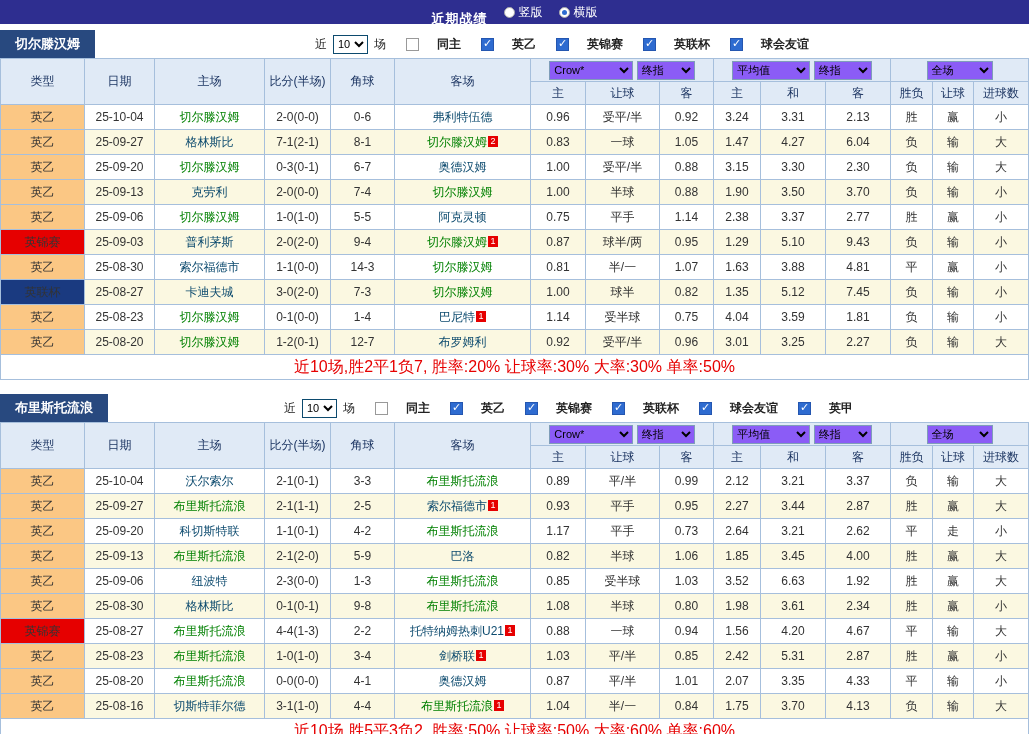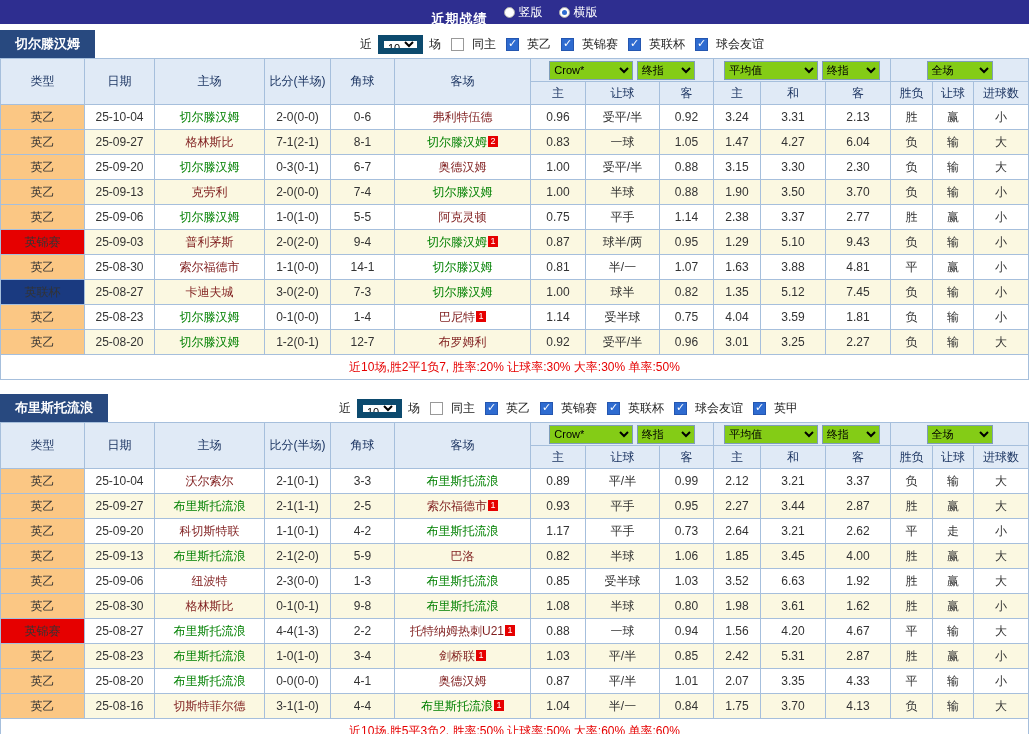--- a/index.html
+++ b/index.html
@@ -9,43 +9,43 @@
   .topbar .title{font-weight:bold;letter-spacing:1px;margin-top:13px;}
   .radio-opt{display:inline-flex;align-items:center;gap:4px;font-size:12px;cursor:pointer;}
   .rdot{width:11px;height:11px;border-radius:50%;background:#fff;border:1px solid #aaa;box-sizing:border-box;position:relative;display:inline-block;}
   .rdot.sel::after{content:"";position:absolute;left:2px;top:2px;right:2px;bottom:2px;border-radius:50%;background:#2e6bd0;}
 
   .block{margin-top:6px;}
   .block + .block{margin-top:14px;}
   .filter-row{display:flex;align-items:center;height:28px;}
   .team-cell{background:#28497f;color:#fff;font-weight:bold;font-size:13px;padding:0 15px;line-height:28px;height:28px;white-space:nowrap;}
   .filters{flex:1;display:flex;align-items:center;justify-content:center;gap:4px;font-size:12px;color:#222;}
-  .count-select{height:19px;font-size:11px;border:6px solid #0c4a6e;background:#fff;margin:0 2px;}
-  .cb-wrap{display:inline-flex;align-items:center;gap:8px;margin-left:6px;cursor:pointer;}
+  .count-select{height:19px;font-size:11px;border:1px solid #0c4a6e;background:#fff;margin:0 2px;}
+  .cb-wrap{display:inline-flex;align-items:center;gap:18px;margin-left:16px;cursor:pointer;font-weight:bold;}
   .cb{width:13px;height:13px;box-sizing:border-box;border:1px solid #999;background:#fff;display:inline-block;position:relative;}
   .cb.checked{background:#2e6bd0;border-color:#2456b0;}
   .cb.checked::after{content:"\2713";position:absolute;left:1px;top:-2px;color:#fff;font-size:11px;font-weight:bold;}
 
   table.stats{border-collapse:collapse;width:1029px;table-layout:fixed;}
   .stats th,.stats td{border:1px solid #a6bfdc;text-align:center;padding:0;font-size:12px;height:24px;white-space:nowrap;overflow:hidden;}
   .stats thead th{background:#e0eaf6;color:#17305e;font-weight:normal;height:22px;}
-  select.hdd{height:19px;font-size:11px;border:1px solid #7f9db9;background:#84cc16;vertical-align:middle;}
-  .w84{width:84px;} .w58{width:58px;} .w78{width:94px;} .w66{width:66px;}
+  select.hdd{height:19px;font-size:11px;border:1px solid #7f9db9;background:#8b5cf6;vertical-align:middle;}
+  .w84{width:84px;} .w58{width:58px;} .w78{width:78px;} .w66{width:66px;}
   .stats tbody td{color:#333;}
   .stats tbody tr.alt{background:#fbf8e1;}
   td.league{background:#fbc784;color:#e60000;}
   td.trophy{background:#e60000;color:#fff;}
   td.cup{background:#1a3a80;color:#fff;}
-  .team{color:#7f1d1d;cursor:pointer;}
+  .team{color:#0c4a6e;cursor:pointer;}
   .team.focus{color:#008000;}
   td.score{color:#e60000;cursor:pointer;}
   .rc{display:inline-block;background:#e60000;color:#fff;font-size:9px;line-height:11px;min-width:10px;margin-left:1px;vertical-align:top;margin-top:2px;}
   td.res-r{color:#e60000;}
   td.res-b{color:#1122cc;}
-  td.summary{color:#e60000;height:24px;background:#fff;font-size:12px;}
+  td.summary{color:#e60000;height:24px;background:#fff;font-size:16px;}
 </style>
 </head>
 <body>
 
 <div class="topbar">
   <span class="title">近期战绩</span>
   <label class="radio-opt">
     <span class="rdot"></span>
     <span>竖版</span>
   </label>
@@ -235,21 +235,21 @@
           <td>9.43</td>
           <td class="res-b">负</td>
           <td class="res-b">输</td>
           <td class="res-b">小</td>
         </tr>
         <tr>
           <td class="type league">英乙</td>
           <td>25-08-30</td>
           <td><span class="team">索尔福德市</span></td>
           <td class="score">1-1(0-0)</td>
-          <td>14-1</td>
+          <td>14-3</td>
           <td><span class="team focus">切尔滕汉姆</span></td>
           <td>0.81</td>
           <td>半/一</td>
           <td>1.07</td>
           <td>1.63</td>
           <td>3.88</td>
           <td>4.81</td>
           <td class="res-b">平</td>
           <td class="res-r">赢</td>
           <td class="res-b">小</td>
@@ -488,21 +488,21 @@
           <td>25-08-30</td>
           <td><span class="team">格林斯比</span></td>
           <td class="score">0-1(0-1)</td>
           <td>9-8</td>
           <td><span class="team focus">布里斯托流浪</span></td>
           <td>1.08</td>
           <td>半球</td>
           <td>0.80</td>
           <td>1.98</td>
           <td>3.61</td>
-          <td>1.62</td>
+          <td>2.34</td>
           <td class="res-r">胜</td>
           <td class="res-r">赢</td>
           <td class="res-b">小</td>
         </tr>
         <tr>
           <td class="type trophy">英锦赛</td>
           <td>25-08-27</td>
           <td><span class="team focus">布里斯托流浪</span></td>
           <td class="score">4-4(1-3)</td>
           <td>2-2</td>

